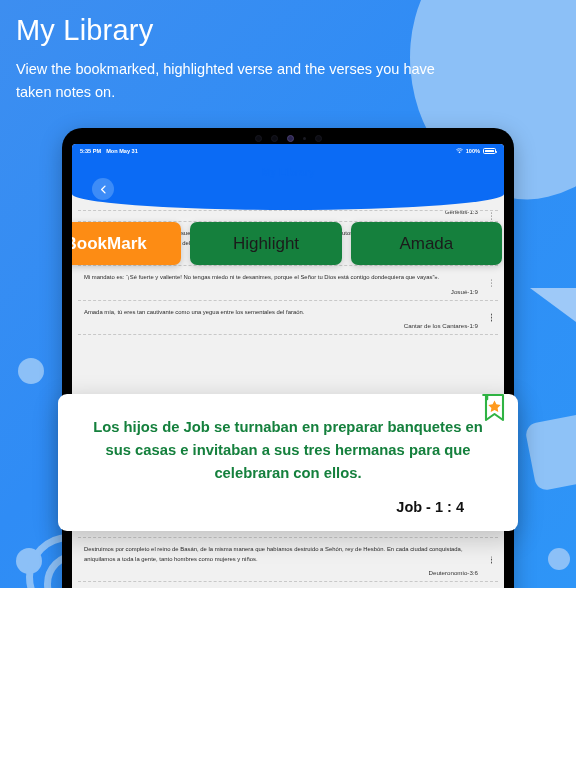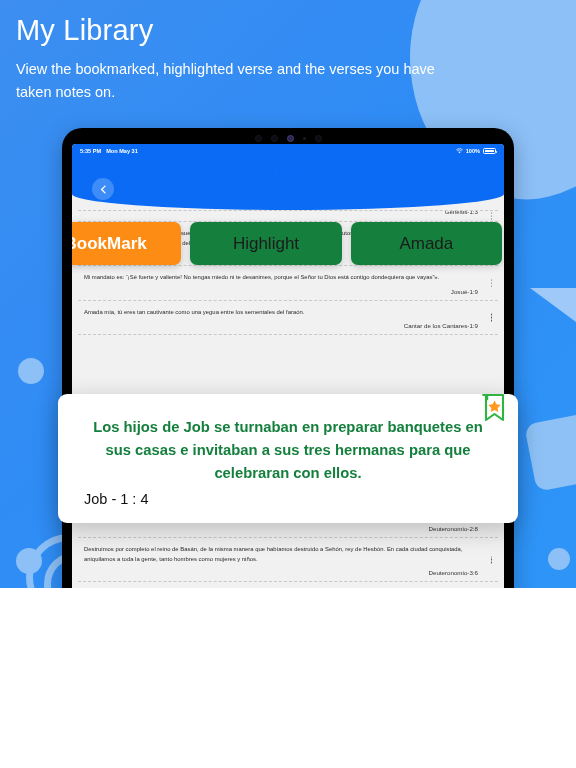--- a/index.html
+++ b/index.html
@@ -235,24 +235,25 @@
   }
   .modal-text {
     text-align: center;
     font-size: 14.8px;
     font-weight: bold;
     line-height: 1.55;
     color: #15803d;
     padding: 0 8px;
   }
   .modal-ref {
+    text-align: right;
     font-size: 14.5px;
-    font-weight: normal;
+    font-weight: bold;
     color: #111;
-    margin-top: 6px;
+    margin-top: 14px;
     padding-right: 28px;
   }
   .bm-icon {
     position: absolute;
     right: 12px; top: -1px;
     width: 26px; height: 30px;
   }
 </style>
 </head>
 <body>

